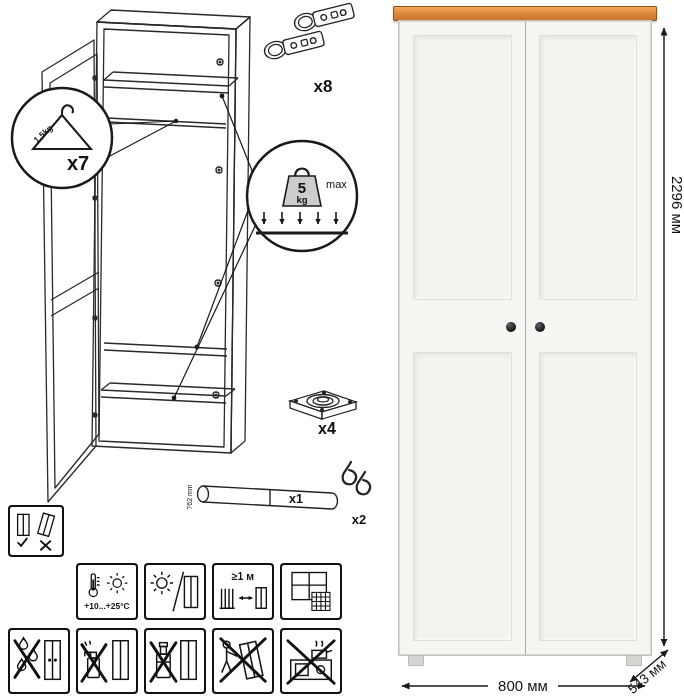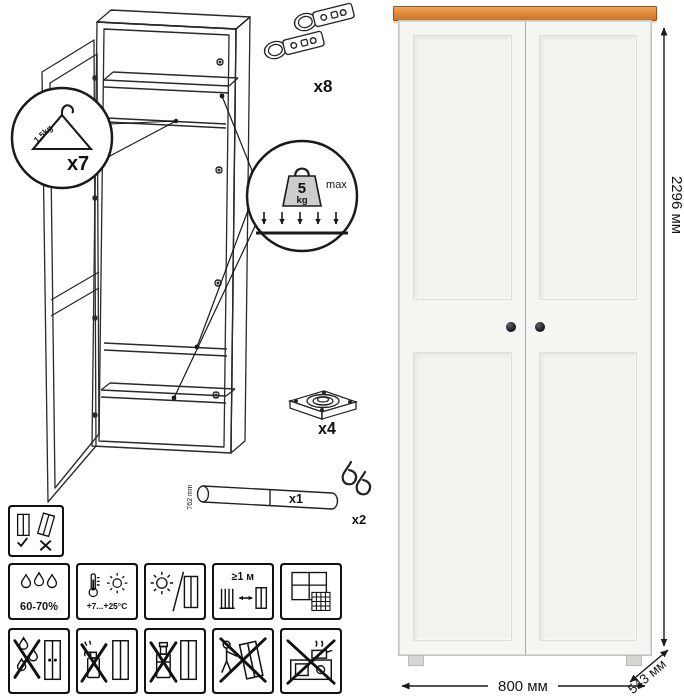--- a/index.html
+++ b/index.html
@@ -73,30 +73,20 @@
         <path d="M5 37 l4 4 l7 -9" stroke-width="2.2"></path>
         <g transform="rotate(16 38 17)">
           <rect x="31" y="5" width="13" height="24"></rect>
           <line x1="37.5" y1="5" x2="37.5" y2="29"></line>
         </g>
         <path d="M31 35 l12 11 M43 35 l-12 11" stroke-width="2.2"></path>
       </g>
     </svg>
   </div>
 
-  <div class="care-box" style="left:8px; top:563px; width:62px; height:57px;">
-    <svg class="ci" viewBox="0 0 58 28" width="58" height="26">
-      <g stroke="#111" stroke-width="1.5" fill="none">
-        <path d="M0 -9 C2.4 -4.4 4.8 -3 4.8 0 A4.8 4.8 0 1 1 -4.8 0 C-4.8 -3 -2.4 -4.4 0 -9 Z" transform="translate(15,13)"></path>
-        <path d="M0 -9 C2.4 -4.4 4.8 -3 4.8 0 A4.8 4.8 0 1 1 -4.8 0 C-4.8 -3 -2.4 -4.4 0 -9 Z" transform="translate(29,11)"></path>
-        <path d="M0 -9 C2.4 -4.4 4.8 -3 4.8 0 A4.8 4.8 0 1 1 -4.8 0 C-4.8 -3 -2.4 -4.4 0 -9 Z" transform="translate(43,13)"></path>
-      </g>
-    </svg>
-    <div class="care-label">60-70%</div>
-  </div>
 
   <div class="care-box" style="left:76px; top:563px; width:62px; height:57px;">
     <svg class="ci" viewBox="0 0 58 28" width="58" height="26">
       <g stroke="#111" stroke-width="1.4" fill="none">
         <rect x="12" y="2" width="4.4" height="17" rx="2.2"></rect>
         <circle cx="14.2" cy="22" r="4.4"></circle>
         <line x1="14.2" y1="8" x2="14.2" y2="20" stroke-width="2"></line>
         <line x1="18" y1="6" x2="21" y2="6"></line>
           <line x1="18" y1="10" x2="21" y2="10"></line>
           <line x1="18" y1="14" x2="21" y2="14"></line>
@@ -104,21 +94,21 @@
         <line x1="40" y1="4" x2="40" y2="1"></line>
           <line x1="40" y1="20" x2="40" y2="23"></line>
         <line x1="32" y1="12" x2="29" y2="12"></line>
           <line x1="48" y1="12" x2="51" y2="12"></line>
         <line x1="34.5" y1="6.5" x2="32.5" y2="4.5"></line>
           <line x1="45.5" y1="6.5" x2="47.5" y2="4.5"></line>
         <line x1="34.5" y1="17.5" x2="32.5" y2="19.5"></line>
           <line x1="45.5" y1="17.5" x2="47.5" y2="19.5"></line>
       </g>
     </svg>
-    <div class="care-label small">+7...+25°C</div>
+    <div class="care-label small">+10...+25°C</div>
   </div>
 
   <div class="care-box" style="left:144px; top:563px; width:62px; height:57px;">
     <svg class="ci" viewBox="0 0 58 50" width="58" height="48">
       <g stroke="#111" stroke-width="1.5" fill="none">
         <circle cx="15" cy="16" r="5.5"></circle>
         <line x1="23.5" y1="16" x2="27" y2="16"></line>
           <line x1="6.5" y1="16" x2="3" y2="16"></line>
         <line x1="15" y1="7.5" x2="15" y2="4"></line>
           <line x1="15" y1="24.5" x2="15" y2="28"></line>

